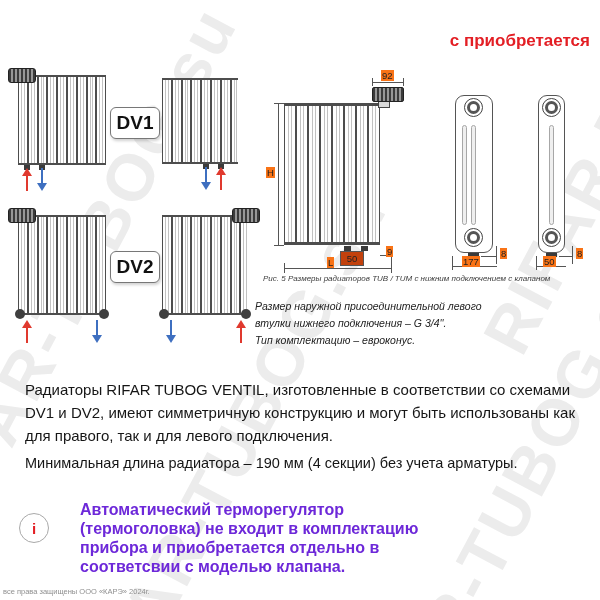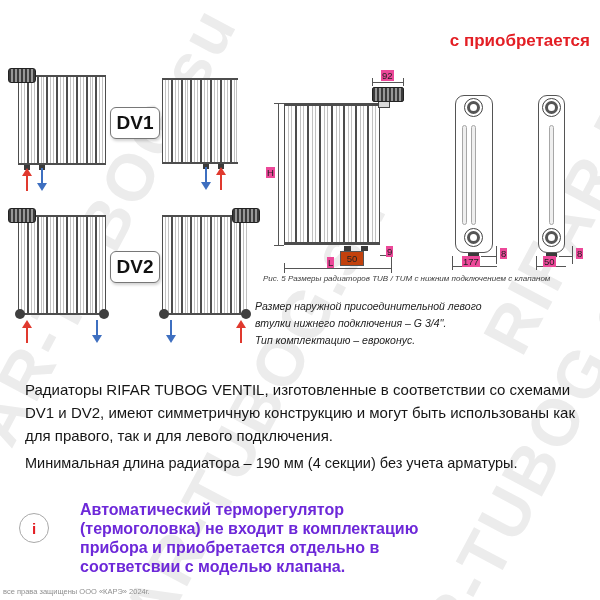--- a/index.html
+++ b/index.html
@@ -39,21 +39,21 @@
   .arrow.down:after{content:"";position:absolute;bottom:0;left:0;
     border-left:5px solid transparent;border-right:5px solid transparent;border-top:8px solid currentColor;}
   .red{color:#e0392e;}.blue{color:#3e6fc0;}
   
   .fradiator{position:absolute;left:284px;top:103px;width:96px;height:142px;box-sizing:border-box;
     border-top:3px solid #4d4d4d;border-bottom:3px solid #4d4d4d;
     background:repeating-linear-gradient(90deg,
       #4d4d4d 0,#4d4d4d 1px,#fff 1px,#fff 3.6px,#c2c2c2 3.6px,#c2c2c2 4.6px,
       #fff 4.6px,#fff 7.4px,#c2c2c2 7.4px,#c2c2c2 8.4px,#fff 8.4px,#fff 11px,#4d4d4d 11px,#4d4d4d 12px);}
   .dline{position:absolute;background:#555;}
-  .dimtxt{position:absolute;font-size:9.5px;color:#222;background:#ec4899;padding:0 1px;z-index:3;}
+  .dimtxt{position:absolute;font-size:9.5px;color:#222;background:#f97316;padding:0 1px;z-index:3;}
   .dbox{position:absolute;box-sizing:border-box;border:1px solid #555;background:#c2410c;z-index:3;
     display:flex;align-items:center;justify-content:center;font-size:9.5px;color:#222;}
   .vstem{position:absolute;left:378px;top:99px;width:10px;height:7px;background:#d9d9d9;border:1px solid #444;}
   .vhead{position:absolute;left:372px;top:87px;width:30px;height:13px;border:1px solid #222;border-radius:2px;
     background:repeating-linear-gradient(90deg,#3a3a3a 0,#3a3a3a 2px,#979797 2px,#979797 4px);}
   
   .sview{position:absolute;box-sizing:border-box;border:1.5px solid #555;border-radius:9px;background:#fff;}
   .slot{position:absolute;box-sizing:border-box;width:5px;border:1px solid #a7a7a7;border-radius:3px;background:#efefef;}
   .bushing{position:absolute;box-sizing:border-box;width:19px;height:19px;border:1.5px solid #444;
     border-radius:50%;background:#fff;display:flex;align-items:center;justify-content:center;}

